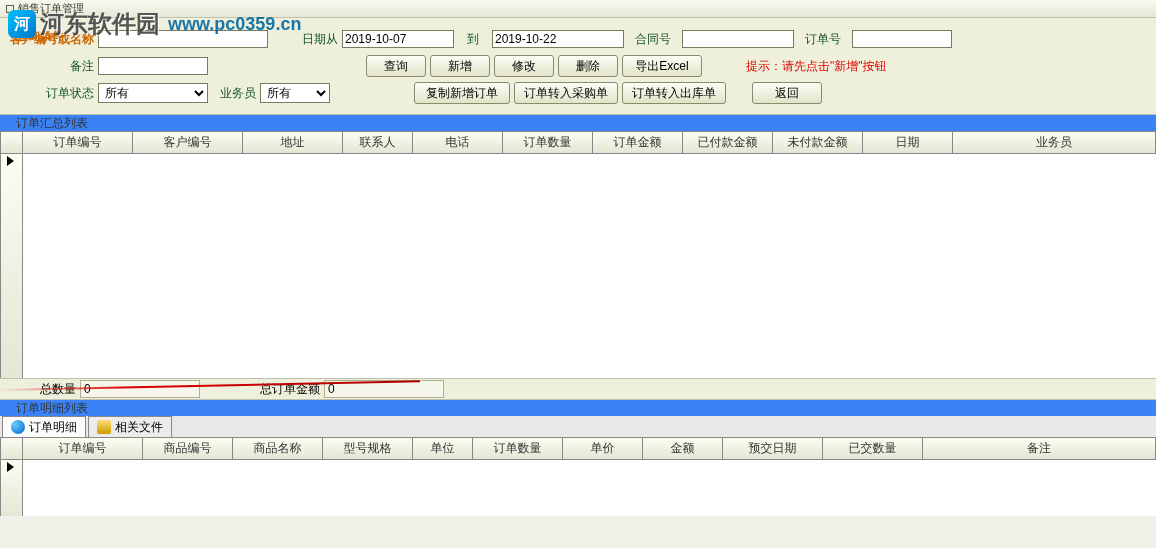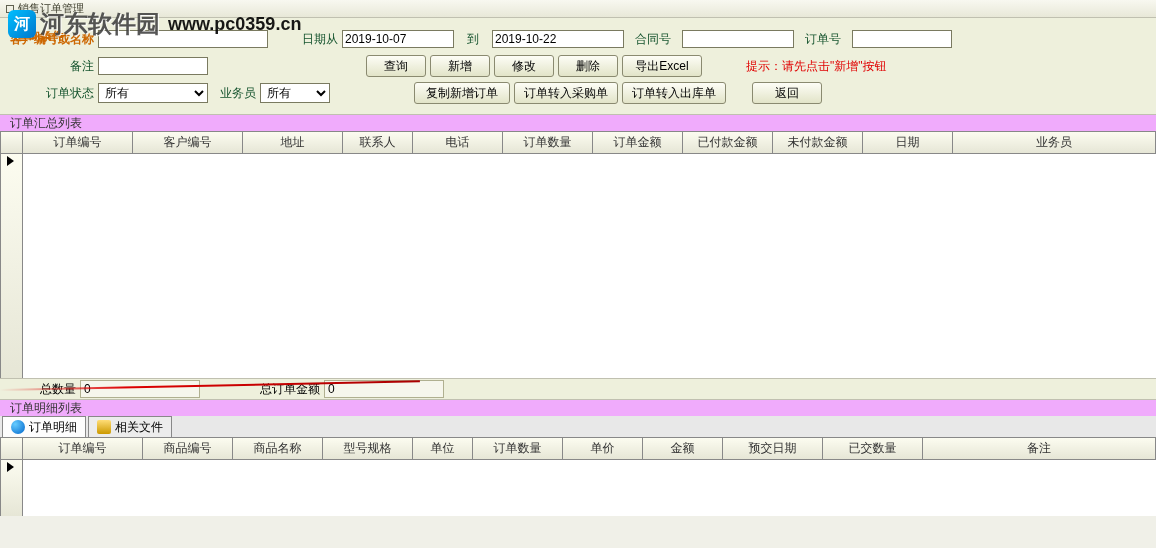--- a/index.html
+++ b/index.html
@@ -34,21 +34,21 @@
       font-family: sans-serif;
     }
     .watermark .logo {
       width: 28px; height: 28px;
       background: linear-gradient(135deg, #00bfff, #0077cc);
       border-radius: 6px;
       display: flex; align-items: center; justify-content: center;
       color: #fff; font-weight: bold; font-size: 16px;
     }
     .watermark .txt1 { color: #444; font-size: 24px; font-weight: bold; margin-left: 4px; text-shadow: 1px 1px 0 #fff; opacity: 0.9; }
-    .watermark .txt2 { color: #000000; font-size: 18px; font-weight: bold; margin-left: 8px; opacity: 0.9; }
+    .watermark .txt2 { color: #0369a1; font-size: 18px; font-weight: bold; margin-left: 8px; opacity: 0.9; }
 
     .filter-panel {
       background: #eef0dc;
       padding: 6px 8px 6px 8px;
       border-bottom: 1px solid #c0c0b0;
     }
     .fp-row {
       display: flex;
       align-items: center;
       height: 24px;
@@ -75,24 +75,24 @@
       font-size: 12px;
       font-family: inherit;
       cursor: pointer;
       padding: 0 8px;
     }
     .hint-red { color: #e00000; margin-left: 40px; }
 
     .section-label {
       font-size: 12px;
       color: #333;
-      padding: 0 10px;
+      padding: 0 16px;
       height: 16px;
       line-height: 16px;
-      background: #f0abfc;
+      background: #3b82f6;
     }
 
     .grid {
       background: #fff;
       border-top: 1px solid #888;
       border-left: 1px solid #888;
     }
     .grid-head {
       display: flex;
       background: linear-gradient(#fcfcf0, #e6e6d6);

